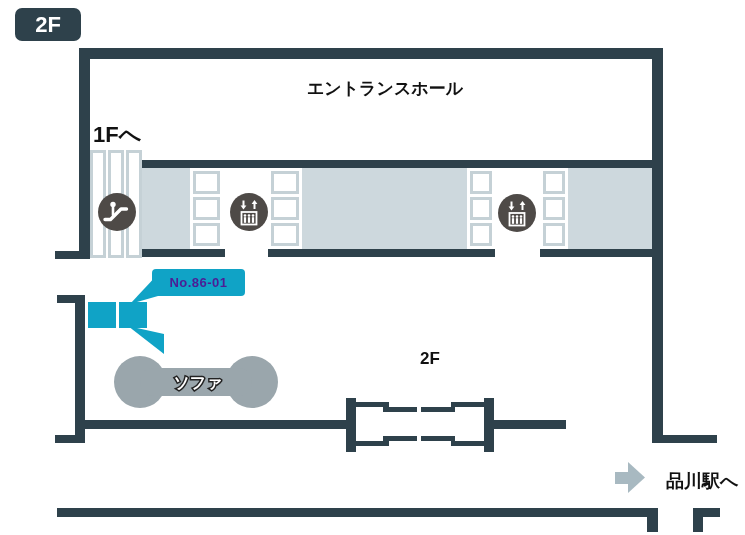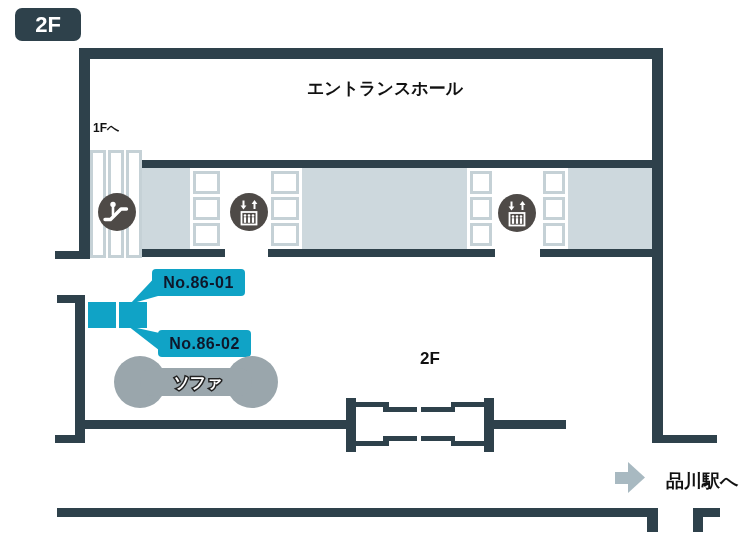--- a/index.html
+++ b/index.html
@@ -15,31 +15,31 @@
   body{background:#fff;font-family:"Liberation Sans","DejaVu Sans",sans-serif;}
   .stage{position:relative;width:745px;height:535px;background:#fff;overflow:hidden;}
   .wall{position:absolute;background:var(--wall);}
   .jp{font-weight:bold;color:#111;}
   .badge{
     position:absolute;left:15px;top:8px;width:66px;height:33px;
     background:var(--wall);color:#fff;border-radius:7px;
     font-size:22px;font-weight:bold;display:flex;align-items:center;justify-content:center;
   }
   .hall-text{position:absolute;left:235px;top:77px;width:300px;text-align:center;font-size:17px;line-height:23px;}
-  .to1f{position:absolute;left:93px;top:120px;font-size:12px;}
+  .to1f{position:absolute;left:93px;top:120px;font-size:22px;}
   .band{position:absolute;left:141px;top:168px;width:511px;height:81px;background:var(--band);}
   .lobby{position:absolute;top:168px;width:45px;height:90px;background:#fff;}
   .col{position:absolute;top:168px;height:81px;background:#fff;padding:3px 3px;display:flex;flex-direction:column;gap:3px;}
   .col .cell{flex:1;background:#fff;border:3px solid var(--outline);}
   .lane{position:absolute;top:150px;width:16px;height:108px;background:#fff;border:3px solid var(--outline);}
   .circle-icon{position:absolute;width:38px;height:38px;}
   .sq{position:absolute;top:302px;width:28px;height:26px;background:var(--blue);}
   .tag{
     position:absolute;width:93px;height:27px;background:var(--blue);border-radius:4px;
-    color:#0f172a;font-size:16px;font-weight:bold;display:flex;align-items:center;justify-content:center;
+    color:#4c1d95;font-size:13px;font-weight:bold;display:flex;align-items:center;justify-content:center;
     letter-spacing:.5px;
   }
   .tail{position:absolute;}
   .ent-text{position:absolute;left:330px;top:349px;width:200px;text-align:center;font-size:17px;line-height:20px;}
   .skyway-text{position:absolute;left:112px;top:464px;font-size:17px;letter-spacing:.5px;}
   .shinagawa-text{position:absolute;left:651px;top:469px;font-size:18px;margin-left:15px;}
   svg{display:block}
 </style>
 </head>
 <body>
@@ -144,21 +144,20 @@
   <div class="sq" style="left:119px;"></div>
 
   <svg class="tail" style="left:128px;top:270px;" width="32" height="38">
     <polygon points="30,4 30,26 2,34" fill="#10a3c6"></polygon>
   </svg>
   <div class="tag" style="left:152px;top:269px;">No.86-01</div>
 
   <svg class="tail" style="left:126px;top:322px;" width="40" height="36">
     <polygon points="38,12 38,32 2,4" fill="#10a3c6"></polygon>
   </svg>
-  <div class="tag" style="left:158px;top:330px;">No.86-02</div>
 
   <svg style="position:absolute;left:110px;top:355px;" width="172" height="56">
     <circle cx="30" cy="27" r="26" fill="#9aa6ac"></circle>
     <circle cx="142" cy="27" r="26" fill="#9aa6ac"></circle>
     <rect x="30" y="13" width="112" height="28" rx="14" fill="#9aa6ac"></rect>
     <text x="88" y="33" text-anchor="middle" font-size="16" font-weight="bold" fill="#ffffff" stroke="#222" stroke-width="3" paint-order="stroke">ソファ</text>
   </svg>
 
   <div class="ent-text jp">
     <div>2F</div>

